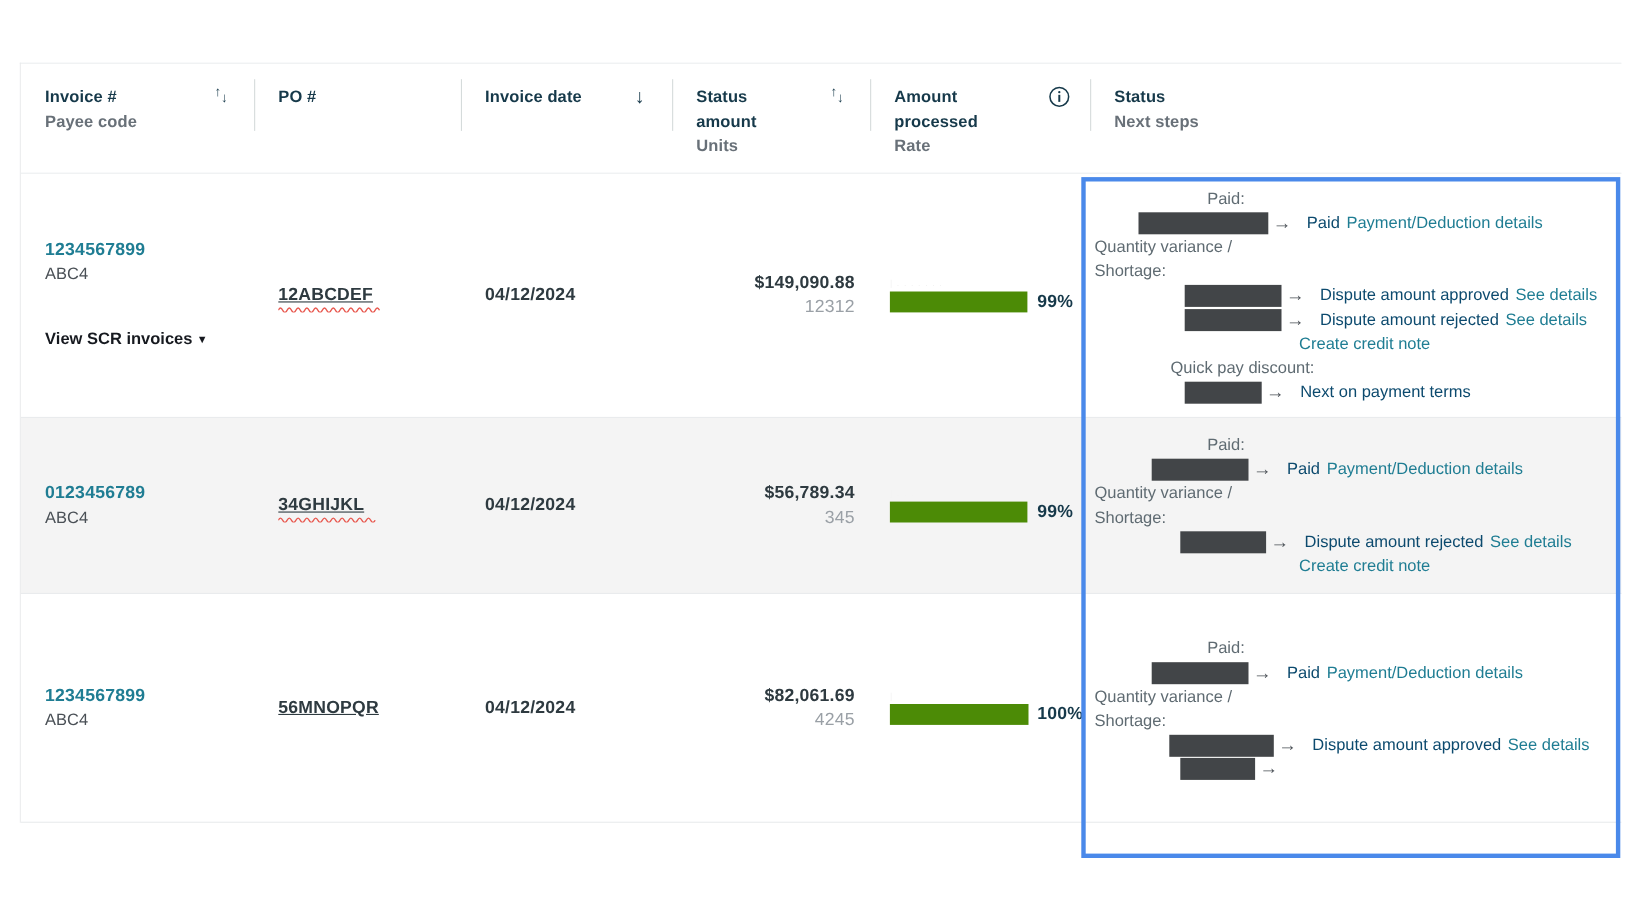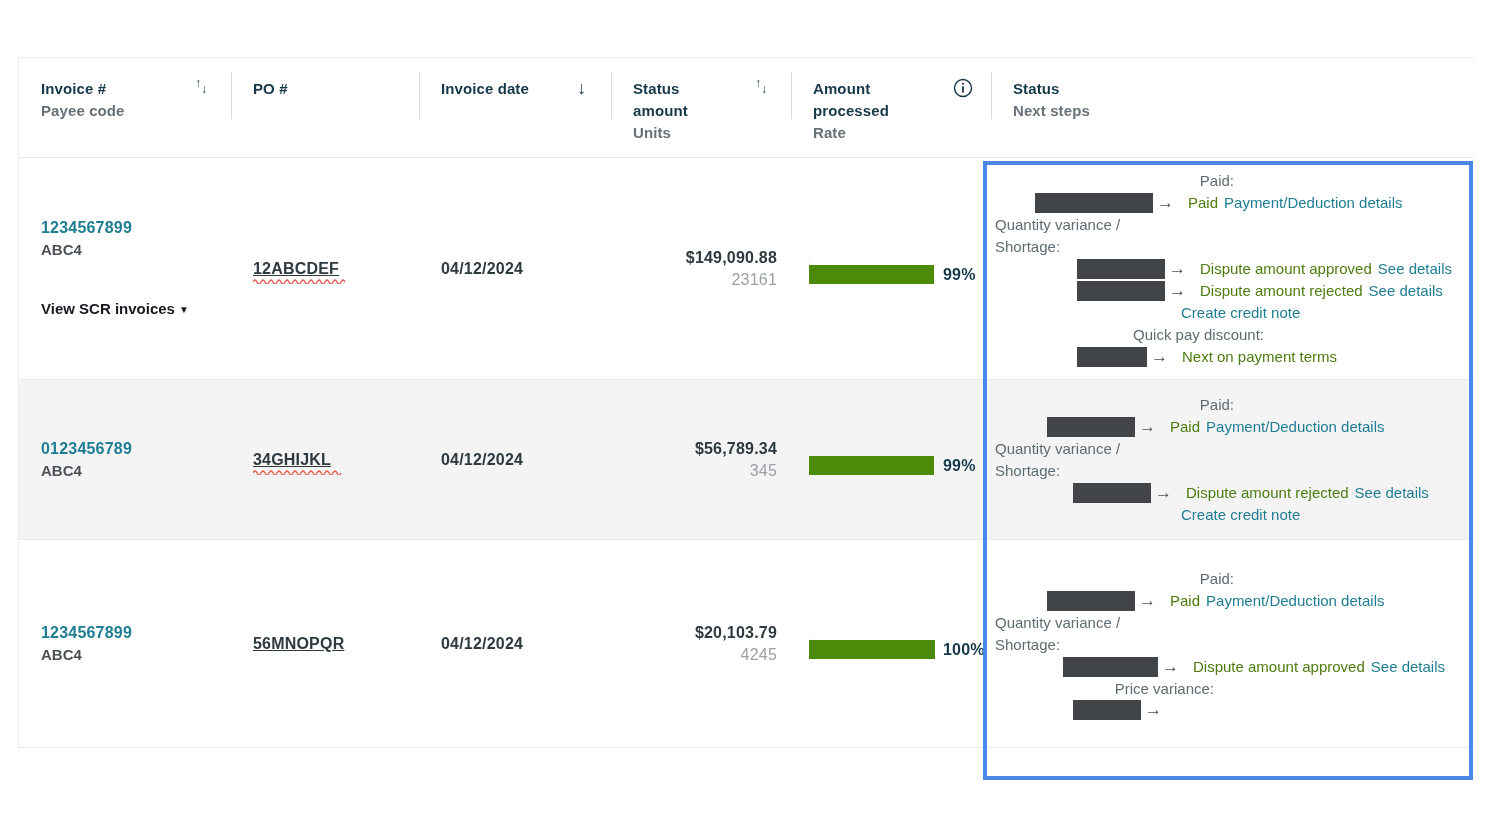--- a/index.html
+++ b/index.html
@@ -129,21 +129,20 @@
     letter-spacing: 0.2px;
     padding-left: 22px;
     cursor: pointer;
   }
   .payee {
     font-size: 15px;
     color: #4a5056;
     line-height: 21px;
     padding-left: 22px;
     margin-top: 1px;
-    font-weight: bold;
   }
   .scr-link {
     font-size: 15px;
     font-weight: bold;
     color: #16191f;
     line-height: 20px;
     padding-left: 22px;
     margin-top: 39px;
     cursor: pointer;
   }
@@ -255,41 +254,41 @@
     flex-direction: column;
     gap: 0px;
     width: 100%;
   }
   .st-group-label {
     font-size: 15px;
     color: #5f6b72;
     line-height: 22px;
     white-space: pre-line;
   }
-  .st-group-label.center { text-align: right; }
+  .st-group-label.center { text-align: center; }
   .st-line {
     display: flex;
     align-items: center;
     gap: 0px;
     line-height: 22px;
   }
   .redact {
     background: #424548;
     height: 20px;
     flex: 0 0 auto;
   }
   .arrow {
     font-size: 17px;
     color: #4a5056;
     margin: 0 14px 0 4px;
     line-height: 20px;
   }
   .st-text {
     font-size: 15px;
-    color: #4d7c0f;
+    color: #0c4a6e;
     line-height: 22px;
     white-space: nowrap;
   }
   .st-link {
     font-size: 15px;
     color: #1f7d93;
     line-height: 22px;
     cursor: pointer;
     white-space: nowrap;
   }
@@ -407,21 +406,21 @@
           </span>
         </div>
       </div>
 
       <div class="td c-date">
         <div class="date-val">04/12/2024</div>
       </div>
 
       <div class="td c-amount">
         <div class="amt-val">$149,090.88</div>
-        <div class="amt-units">23161</div>
+        <div class="amt-units">12312</div>
       </div>
 
       <div class="td c-processed">
         <div class="prog-ghost">| .  . . . . . .</div>
         <div class="prog-row">
           <div class="prog-track">
             <div class="prog-fill" style="width:99%"></div>
           </div>
           <div class="prog-pct">99%</div>
         </div>
@@ -539,21 +538,21 @@
         <div style="position:relative;">
           <span class="po-val">56MNOPQR</span>
         </div>
       </div>
 
       <div class="td c-date">
         <div class="date-val">04/12/2024</div>
       </div>
 
       <div class="td c-amount">
-        <div class="amt-val">$20,103.79</div>
+        <div class="amt-val">$82,061.69</div>
         <div class="amt-units">4245</div>
       </div>
 
       <div class="td c-processed">
         <div class="prog-ghost">|</div>
         <div class="prog-row">
           <div class="prog-track">
             <div class="prog-fill" style="width:100%"></div>
           </div>
           <div class="prog-pct">100%</div>
@@ -573,21 +572,20 @@
 
           <div class="st-group-label">Quantity variance /
 Shortage:</div>
           <div class="st-line">
             <span class="redact" style="width:95px;margin-left:68px;"></span>
             <span class="arrow">→</span>
             <span class="st-text">Dispute amount approved</span>
             <span class="st-link" style="margin-left:6px;">See details</span>
           </div>
 
-          <div class="st-group-label center" style="padding-right:250px;">Price variance:</div>
           <div class="st-line">
             <span class="redact" style="width:68px;margin-left:78px;"></span>
             <span class="arrow">→</span>
           </div>
 
         </div>
       </div>
     </div>
 
   </div>

